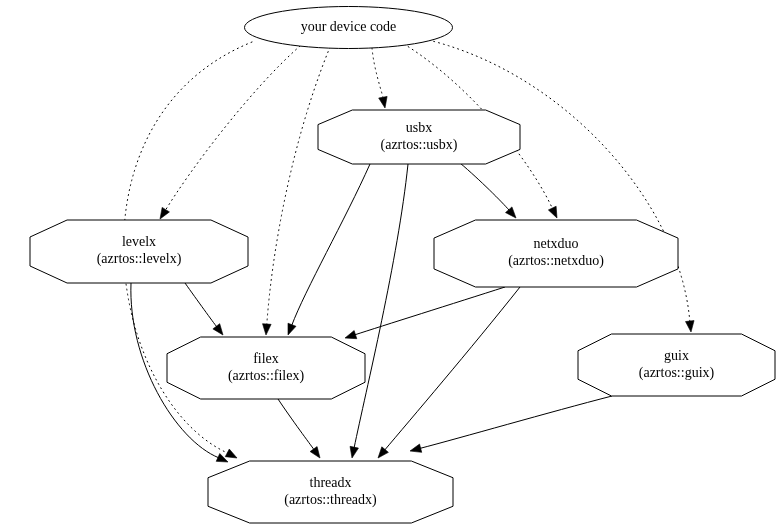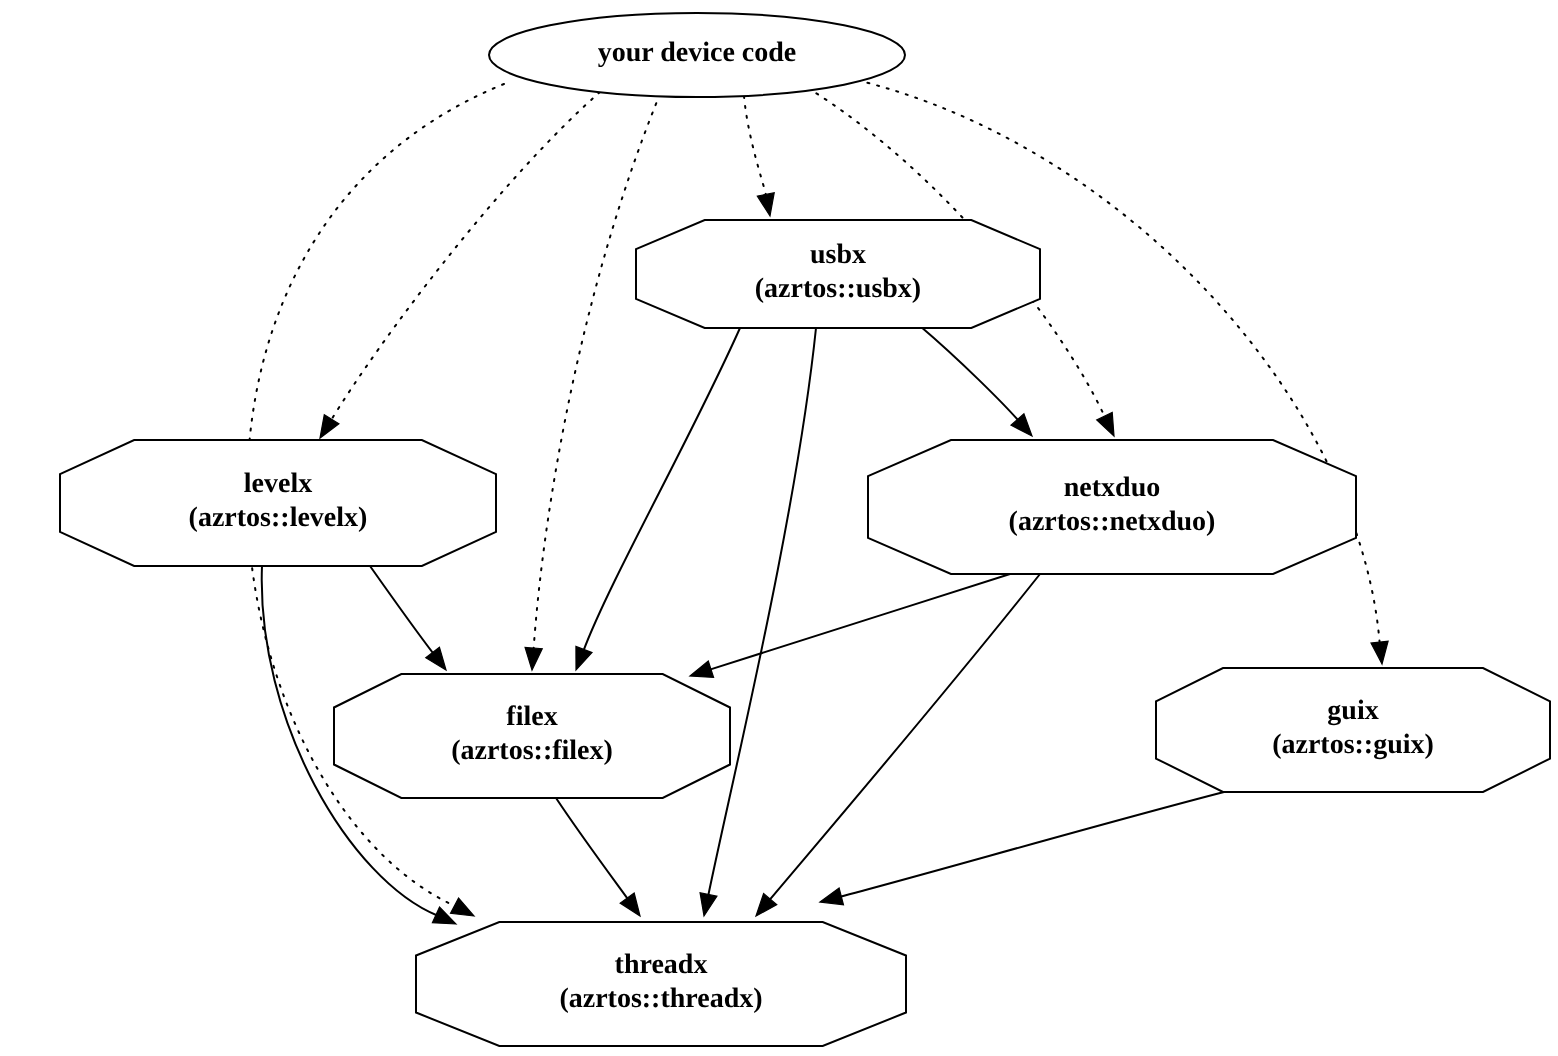--- a/index.html
+++ b/index.html
@@ -7,21 +7,20 @@
     padding: 0;
     background: #ffffff;
   }
   #canvas {
     position: relative;
     width: 779px;
     height: 528px;
     background: #ffffff;
     overflow: hidden;
     font-family: "Liberation Serif", "DejaVu Serif", serif;
-    font-weight: bold;
   }
   svg#graph {
     position: absolute;
     top: 0;
     left: 0;
     width: 779px;
     height: 528px;
   }
   .node-shape {
     fill: #ffffff;

